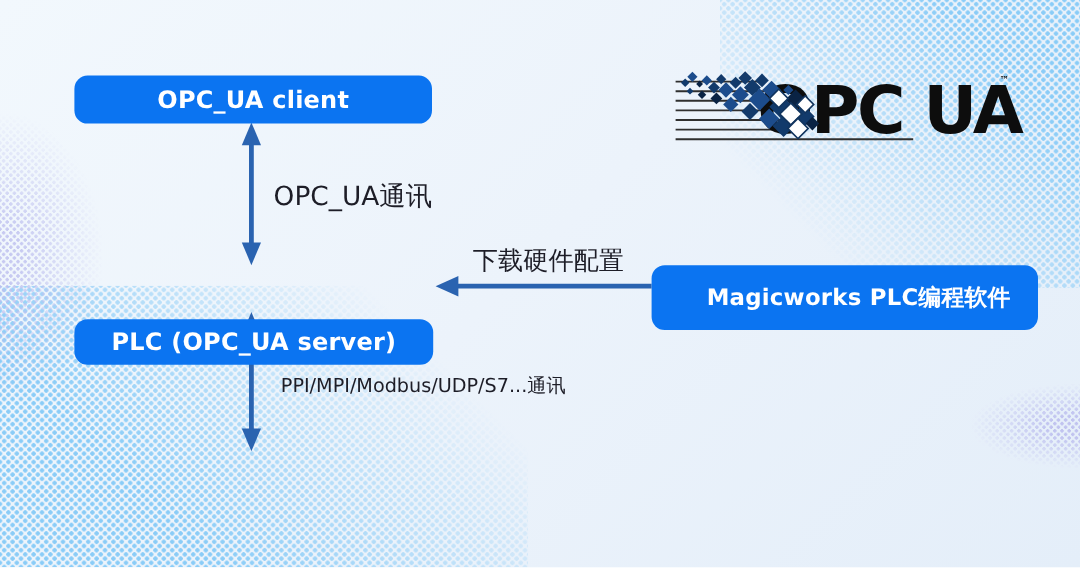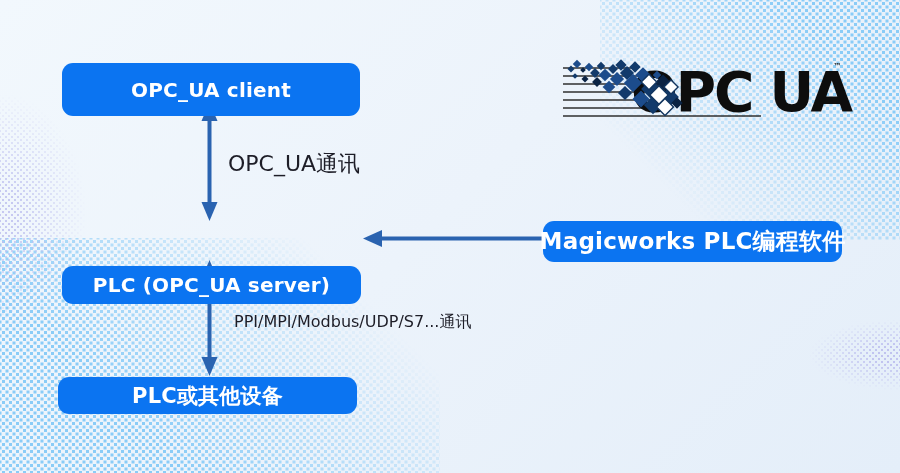--- a/index.html
+++ b/index.html
@@ -72,24 +72,24 @@
     border-radius:11px;
     color:var(--box-text);
     font-weight:bold;
     font-size:20px;
     display:flex;align-items:center;justify-content:center;
     text-align:center;
     letter-spacing:.2px;
     z-index:3;
     white-space:nowrap;
   }
-  .node-client{left:62px;top:63px;width:298px;height:53px;}
+  .node-client{left:62px;top:63px;width:298px;height:40px;}
   .node-server{left:62px;top:222px;width:299px;height:38px;margin-top:44px;}
   .node-devices{left:58px;top:377px;width:299px;height:37px;font-size:21px;}
-  .node-software{left:543px;top:221px;width:299px;height:41px;font-size:23px;}
+  .node-software{left:543px;top:221px;width:299px;height:54px;font-size:19px;padding-left:23px;}
   
   .arrows{
     position:absolute;left:0;top:0;width:900px;height:473px;z-index:2;
   }
   .arrow-line{stroke:var(--arrow-blue);stroke-width:4;}
   .arrow-head{fill:var(--arrow-blue);}
   
   .edge-label{
     position:absolute;
     color:var(--label-dark);
@@ -147,24 +147,24 @@
     </g>
 
     <g>
       <line class="arrow-line" x1="380" y1="238.5" x2="543" y2="238.5"></line>
       <path class="arrow-head" d="M363 238.5 L382 230 L382 247 Z"></path>
     </g>
   </svg>
 
   <div class="node node-client">OPC_UA client</div>
   <div class="node node-server">PLC (OPC_UA server)</div>
-  <div class="node node-devices">PLC或其他设备</div>
   <div class="node node-software">Magicworks PLC编程软件</div>
 
   <div class="edge-label label-opcua">OPC_UA通讯</div>
+  <div class="edge-label label-download">下载硬件配置</div>
   <div class="edge-label label-ppi">PPI/MPI/Modbus/UDP/S7...通讯</div>
 
   <svg class="logo" viewBox="0 0 302 66" xmlns="http://www.w3.org/2000/svg">
     <g>
       <line class="logo-line" x1="2" y1="13" x2="72" y2="13"></line>
       <line class="logo-line" x1="2" y1="21" x2="80" y2="21"></line>
       <line class="logo-line" x1="2" y1="29" x2="88" y2="29"></line>
       <line class="logo-line" x1="2" y1="37" x2="96" y2="37"></line>
       <line class="logo-line" x1="2" y1="45" x2="102" y2="45"></line>
       <line class="logo-line" x1="2" y1="53" x2="108" y2="53"></line>

